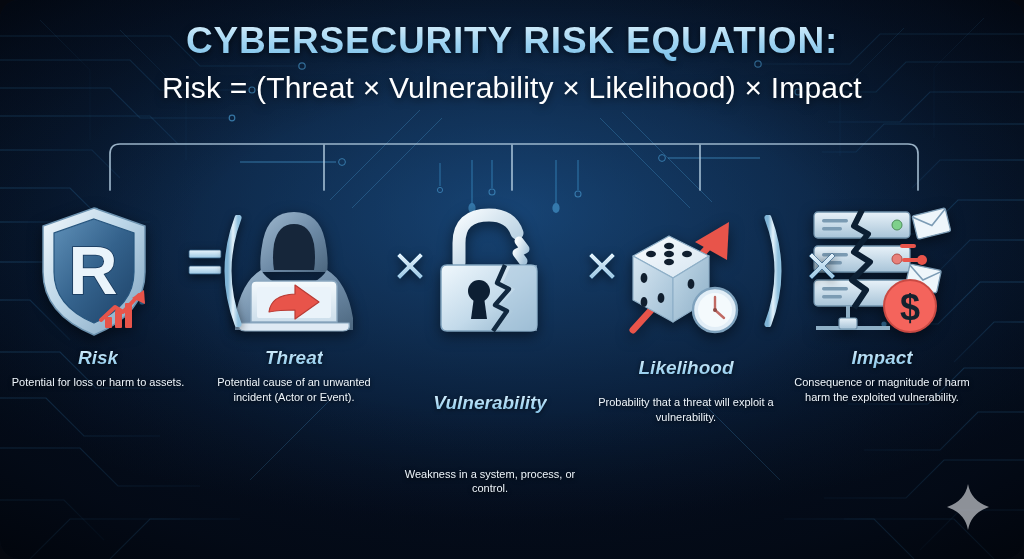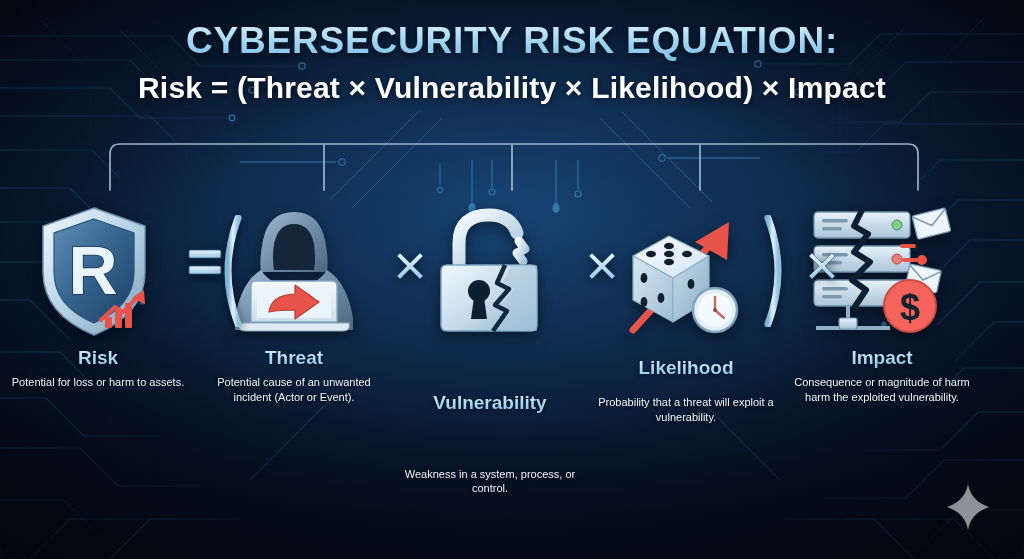--- a/index.html
+++ b/index.html
@@ -33,21 +33,21 @@
   .header{ position:absolute; left:0; right:0; top:22px; text-align:center; z-index:6; }
   .title{
     font-size:37px; font-weight:bold; letter-spacing:.8px;
     background:linear-gradient(180deg,#d9effb 0%,#a7d8f4 45%,#79bfe8 100%);
     -webkit-background-clip:text; background-clip:text; color:transparent;
     -webkit-text-fill-color:transparent;
     text-shadow:none; filter:drop-shadow(0 2px 3px rgba(0,0,0,.55));
     line-height:1.05;
   }
   .equation{
-    margin-top:10px; font-size:30px; font-weight:bold; color:#ffffff;
+    margin-top:10px; font-size:30px; font-weight:normal; color:#ffffff;
     letter-spacing:.2px; filter:drop-shadow(0 2px 4px rgba(0,0,0,.6));
   }
 
   
   .bracket{ position:absolute; left:108px; top:140px; width:812px; height:52px; z-index:5; }
 
   
   .columns{
     position:absolute; left:0; top:196px; width:1024px; height:300px;
     display:flex; z-index:6;
@@ -65,21 +65,21 @@
     position:relative;
   }
   .icon-box svg{ display:block; filter:drop-shadow(0 4px 7px rgba(0,0,0,.5)); }
 
   .label{
     font-size:19px; font-weight:bold; line-height:1.1;
     background:linear-gradient(180deg,#dcf0fc 0%,#a8d8f3 55%,#86c4e8 100%);
     -webkit-background-clip:text; background-clip:text;
     color:transparent; -webkit-text-fill-color:transparent;
     filter:drop-shadow(0 1px 2px rgba(0,0,0,.6));
-    margin-bottom:6px; text-align:center; white-space:nowrap;
+    margin-bottom:6px; text-align:center; white-space:nowrap;font-style:italic;
   }
   .desc{
     font-size:11px; color:#eef5fb; line-height:1.33; text-align:center;
     max-width:178px; filter:drop-shadow(0 1px 2px rgba(0,0,0,.75));
   }
 
   
   .op{ position:absolute; z-index:7; pointer-events:none; }
   .op svg{ display:block; filter:drop-shadow(0 3px 5px rgba(0,0,0,.55)); }
   .op-eq    { left:188px;  top:244px; }

